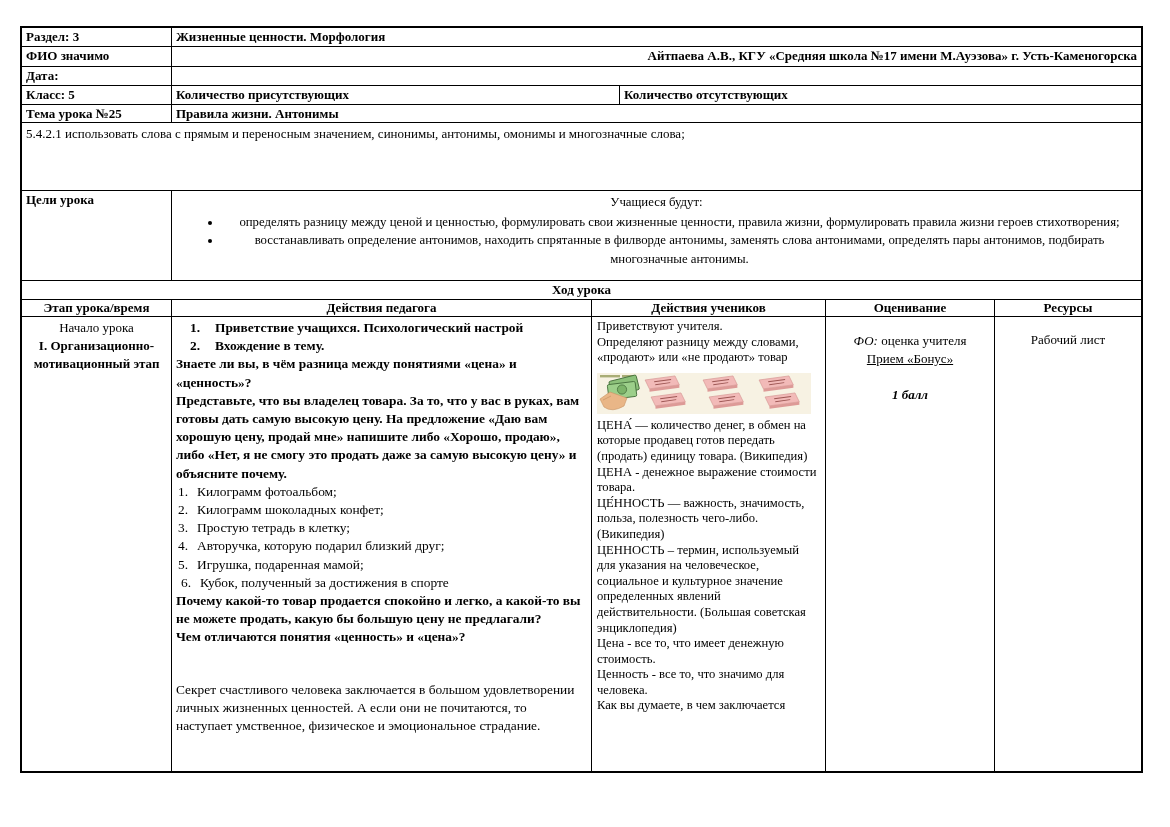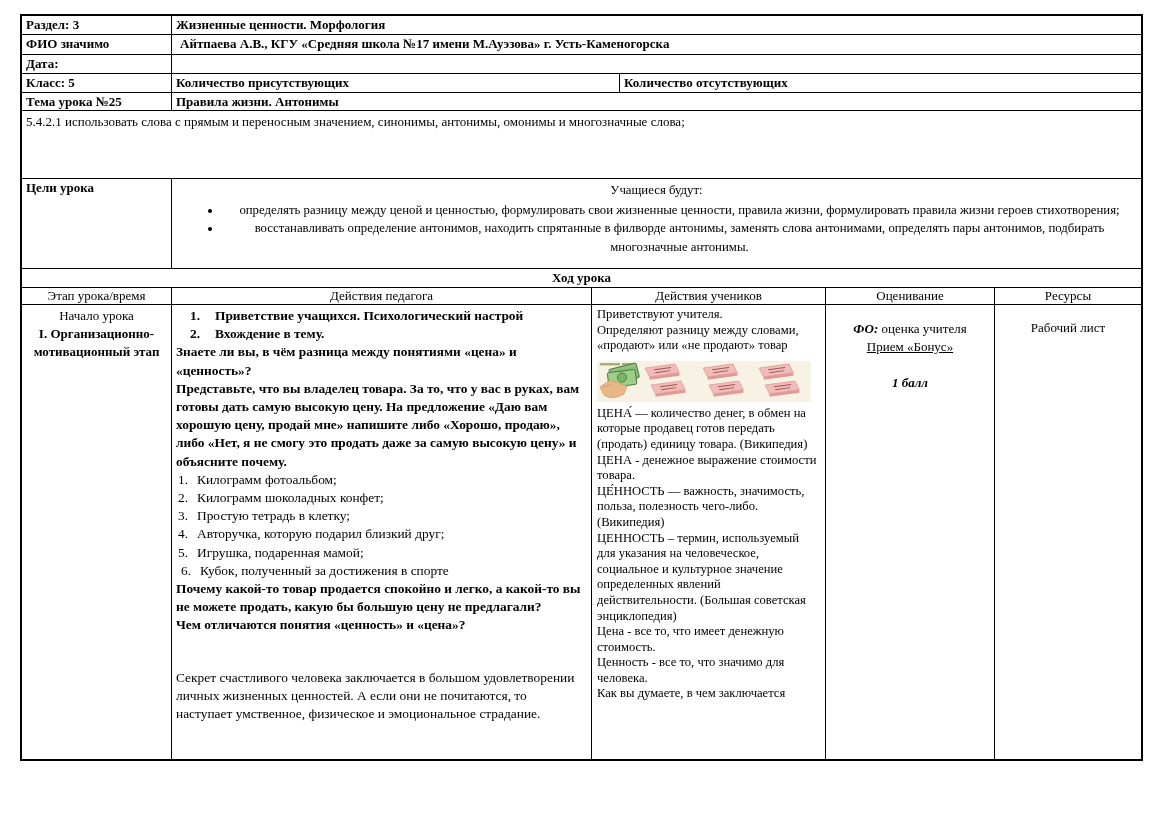--- a/index.html
+++ b/index.html
@@ -1,21 +1,21 @@
 <!DOCTYPE html>
 <html><head>
 <meta charset="utf-8">
 <style>
   html,body{margin:0;padding:0;}
   body{
     width:1170px;height:827px;background:#ffffff;color:#000;
     font-family:"Liberation Serif", serif;position:relative;
   }
   .doc-table{
-    position:absolute;left:20px;top:14px;width:1123px;height:747px;
+    position:absolute;left:20px;top:26px;width:1123px;height:747px;
     border:2px solid #000;box-sizing:border-box;display:flex;flex-direction:column;
     font-size:13px;
   }
   .row{display:flex;border-bottom:1px solid #000;box-sizing:border-box;flex:none;}
   .row.last{border-bottom:none;flex:1;min-height:0;}
   .cell{border-right:1px solid #000;box-sizing:border-box;padding:1px 4px;overflow:hidden;}
   .cell.end{border-right:none;}
   .b{font-weight:bold;}
   .r1{height:19px}.r2{height:20px}.r3{height:19px}.r4{height:19px}.r5{height:18px}
   .r6{height:68px}.r7{height:90px}.r8{height:19px}.r9{height:17px}
@@ -23,53 +23,53 @@
   .w-rest{flex:1;min-width:0;}
   .w-present{width:448px;flex:none;}
   .w-ped{width:420px;flex:none;}
   .w-stu{width:234px;flex:none;}
   .w-ass{width:169px;flex:none;}
   .center{text-align:center;}
   .objectives-cell{font-weight:normal;line-height:17.5px;padding-top:2px;}
   .goals-cell{font-weight:normal;line-height:18.5px;padding-top:2px;font-size:12.8px;text-align:center;}
   .goals-list{margin:1px 0 0 0;padding-left:46px;}
   .goals-list li{margin:0;padding:0;}
-  .hdr-row .cell{display:flex;align-items:center;justify-content:center;font-weight:normal;padding:0 2px;}
+  .hdr-row .cell{display:flex;align-items:center;justify-content:center;font-weight:bold;padding:0 2px;}
   
   .stage-cell{text-align:center;line-height:18px;padding-top:2px;}
   .stage-time{font-weight:normal;}
   .stage-name{font-weight:bold;}
   .ped-cell{font-size:13.4px;line-height:18.2px;padding:2px 6px 2px 4px;}
   .num-line{display:flex;font-weight:bold;padding-left:14px;}
   .num-line .n{width:25px;flex:none;}
   .plist{display:flex;font-weight:normal;}
   .plist .n{width:19px;flex:none;padding-left:2px;}
   .plist .n.sp{padding-left:5px;}
   .secret-p{font-weight:normal;margin-top:34px;}
   .stu-cell{font-size:12.6px;line-height:15.6px;padding:2px 5px;}
   .illus{margin:7px 0 4px 0;line-height:0;}
   .ass-cell{text-align:center;line-height:18px;padding-top:15px;}
-  .fo-label{font-weight:bold;font-style:italic;}
+  .fo-label{font-weight:normal;font-style:italic;}
   .method-line{text-decoration:underline;}
   .points-line{font-weight:bold;font-style:italic;margin-top:18px;}
   .res-cell{text-align:center;padding-top:15px;}
 </style>
 </head>
 <body>
 
 <div class="doc-table">
 
   <div class="row r1">
     <div class="cell w-label b">Раздел: 3</div>
     <div class="cell w-rest b end">Жизненные ценности. Морфология</div>
   </div>
 
   <div class="row r2">
     <div class="cell w-label b">ФИО значимо</div>
-    <div class="cell w-rest b end" style="padding-left:8px;">Айтпаева А.В., КГУ «Средняя школа №17 имени М.Ауэзова» г. Усть-Каменогорска</div>
+    <div class="cell w-rest b end" style="padding-left:8px;text-align:right;">Айтпаева А.В., КГУ «Средняя школа №17 имени М.Ауэзова» г. Усть-Каменогорска</div>
   </div>
 
   <div class="row r3">
     <div class="cell w-label b">Дата:</div>
     <div class="cell w-rest end"></div>
   </div>
 
   <div class="row r4">
     <div class="cell w-label b">Класс: 5</div>
     <div class="cell w-present b">Количество присутствующих</div>

